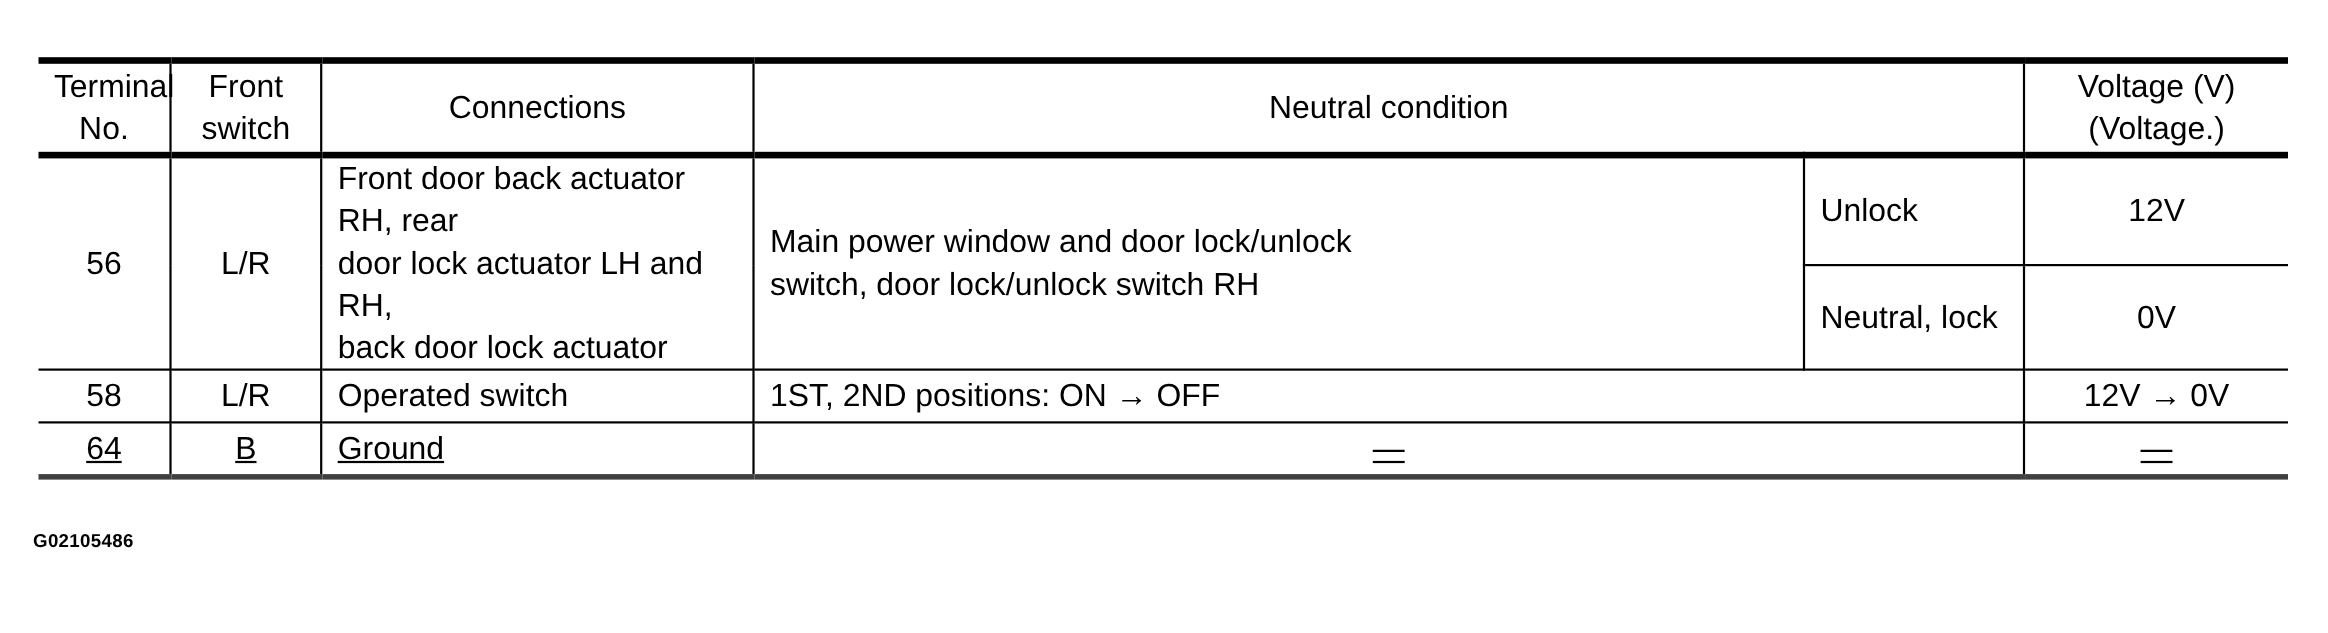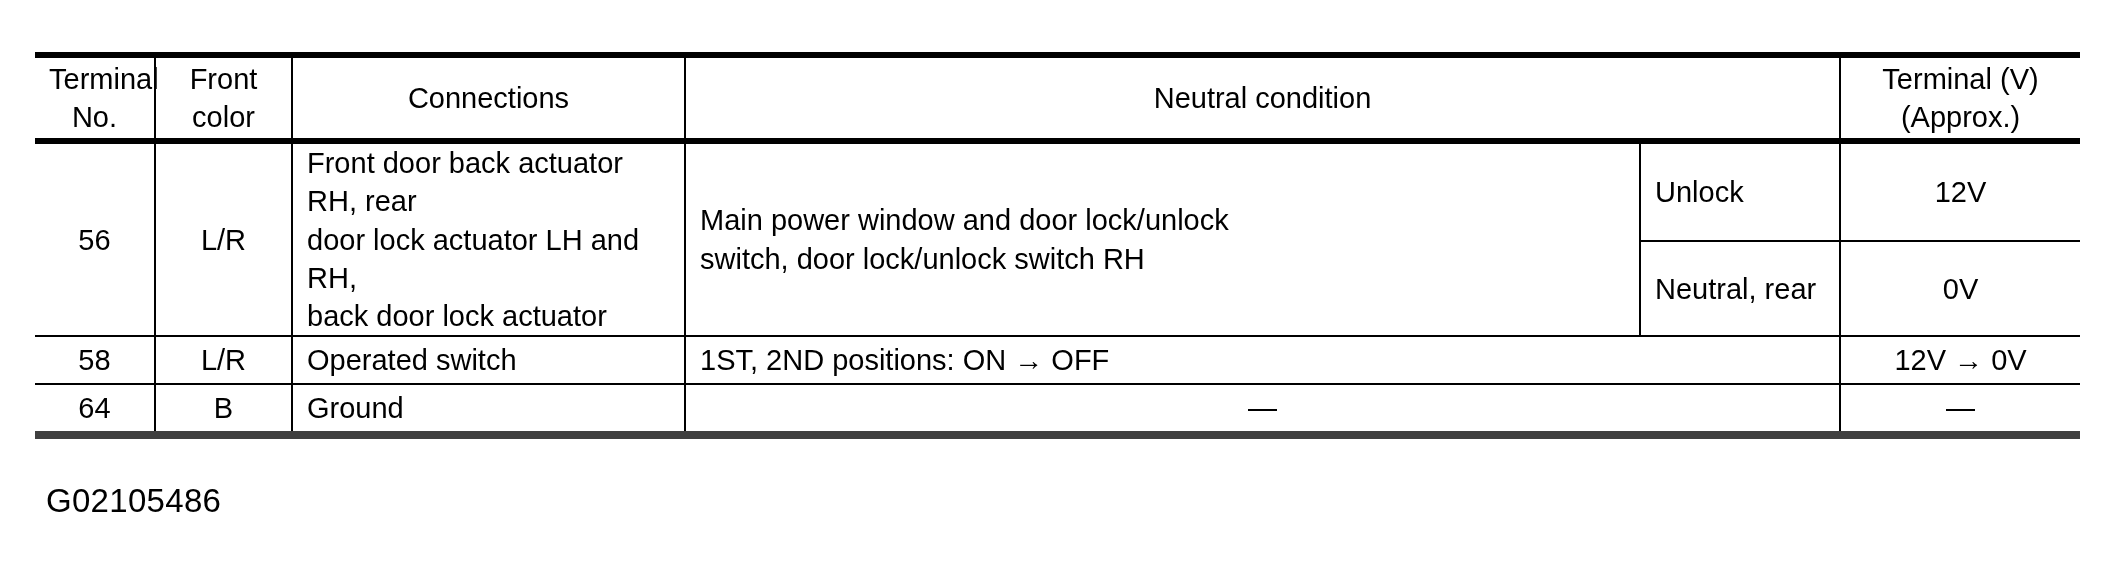--- a/index.html
+++ b/index.html
@@ -48,46 +48,47 @@
     vertical-align: middle;
     background: #fff;
   }
 
   
   table.spec tr > *:first-child { border-left: none; }
   table.spec tr > *:last-child  { border-right: none; }
 
   
   table.spec thead th { border-top: 6px solid #000; border-bottom: 6px solid #000; }
-  table.spec tbody tr.last-row > * { border-bottom: 8px solid #404040; }
+  table.spec tbody tr.last-row > * { border-bottom: 5px solid #404040; text-decoration: underline; }
 
   .c-center { text-align: center; }
   .c-left   { text-align: left; }
 
   
   col.col-term { width: 120px; }
   col.col-wire { width: 137px; }
   col.col-conn { width: 393px; }
   col.col-cond { width: 955px; }
   col.col-sub  { width: 200px; }
   col.col-volt { width: 240px; }
 
   .h-tall  { height: 80px; }
   .r-tall  { height: 104px; }
   .r-short { height: 46px; }
 
   .nowrap { white-space: nowrap; }
 
   .footer-code {
     position: absolute;
-    left: 46px;
+    left: 30px;
     top: 482px;
-    font-size: 33px;
+    font-size: 17px;
     letter-spacing: 0.3px;
     font-family: "Liberation Sans", sans-serif;
+    font-weight: bold;
   }
 </style>
 </head>
 <body>
 
 <div class="sheet">
 
   <table class="spec">
     <colgroup>
       <col class="col-term">
@@ -99,27 +100,27 @@
     </colgroup>
 
     <thead>
       <tr>
         <th class="c-center h-tall">
           <div>Terminal</div>
           <div>No.</div>
         </th>
         <th class="c-center h-tall">
           <div>Front</div>
-          <div>color</div>
+          <div>switch</div>
         </th>
         <th class="c-center h-tall">Connections</th>
         <th class="c-center h-tall" colspan="2">Neutral condition</th>
         <th class="c-center h-tall">
-          <div>Terminal (V)</div>
-          <div>(Approx.)</div>
+          <div>Voltage (V)</div>
+          <div>(Voltage.)</div>
         </th>
       </tr>
     </thead>
 
     <tbody>
 
       <tr>
         <td class="c-center r-tall" rowspan="2">56</td>
         <td class="c-center r-tall" rowspan="2">L/R</td>
         <td class="c-left r-tall" rowspan="2">
@@ -128,21 +129,21 @@
           <div>back door lock actuator</div>
         </td>
         <td class="c-left r-tall" rowspan="2">
           <div>Main power window and door lock/unlock</div>
           <div>switch, door lock/unlock switch RH</div>
         </td>
         <td class="c-left">Unlock</td>
         <td class="c-center">12V</td>
       </tr>
       <tr>
-        <td class="c-left nowrap">Neutral, rear</td>
+        <td class="c-left nowrap">Neutral, lock</td>
         <td class="c-center">0V</td>
       </tr>
 
       <tr>
         <td class="c-center r-short">58</td>
         <td class="c-center r-short">L/R</td>
         <td class="c-left r-short">Operated switch</td>
         <td class="c-left r-short" colspan="2">1ST, 2ND positions: ON → OFF</td>
         <td class="c-center r-short">12V → 0V</td>
       </tr>

